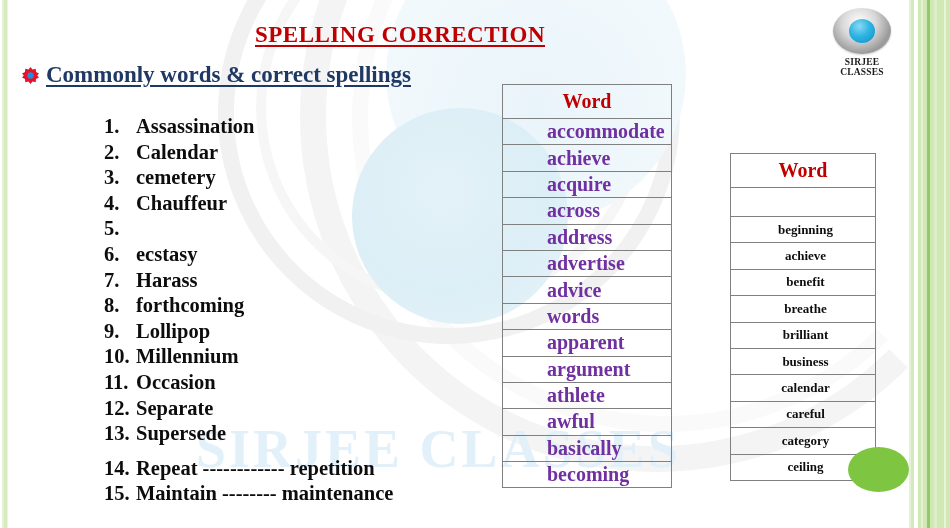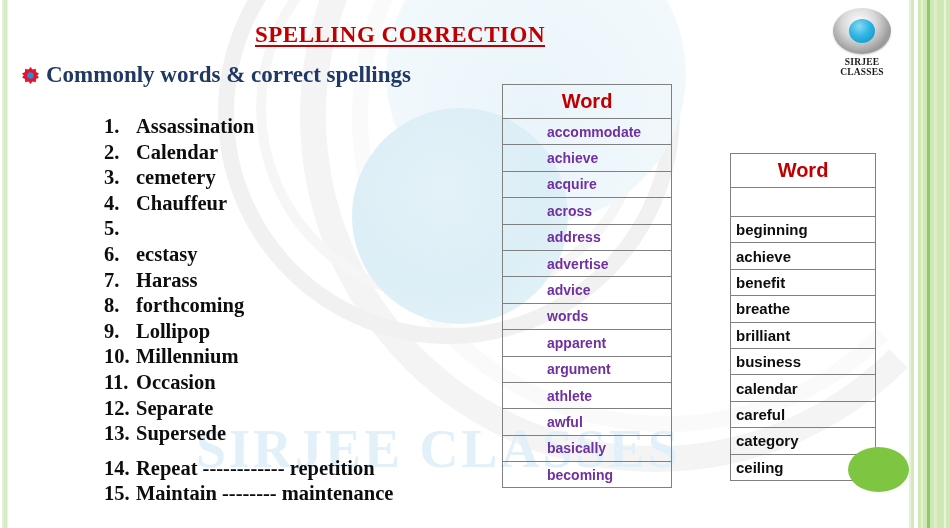--- a/index.html
+++ b/index.html
@@ -156,20 +156,21 @@
   .star-bullet {
     position: relative;
     width: 17px; height: 17px;
     flex: 0 0 auto;
   }
   .subtitle-text {
     font-family: "Liberation Serif", "DejaVu Serif", serif;
     font-size: 23px;
     font-weight: bold;
     color: #1f3864;
+    text-decoration: underline;
     text-underline-offset: 3px;
     white-space: nowrap;
   }
 
   
   .numlist {
     position: absolute;
     left: 104px; top: 114px;
     width: 390px;
   }
@@ -192,48 +193,49 @@
 
   
   .wtable {
     position: absolute;
     border-collapse: collapse;
     background: transparent;
   }
   .wtable td {
     border: 1px solid #808080;
     padding: 0 0 0 5px;
-    font-family: Liberation Sans, sans-serif;
+    font-family: Liberation Serif, serif;
     vertical-align: middle;
     white-space: nowrap;
   }
   .wtable td.hdr {
     text-align: center;
     color: #c00000;
     font-size: 20px;
     font-weight: bold;
     height: 33px;
     padding-left: 0;
   }
 
   #table-one { left: 502px; top: 84px; width: 170px; }
   #table-one td.cell {
     color: #7030a0;
-    font-size: 14px;
+    font-size: 20px;
     font-weight: bold;
     height: 25.4px;
     padding-left: 44px;
   }
 
   #table-two { left: 730px; top: 153px; width: 146px; }
   #table-two td.cell {
     color: #0d0d0d;
-    font-size: 15px;
+    font-size: 13px;
     font-weight: bold;
     height: 25.4px;
+    text-align: center;
   }
   #table-two td.cell.blank { height: 28px; }
 
   
   .green-ellipse {
     position: absolute;
     left: 848px; top: 447px;
     width: 61px; height: 45px;
     border-radius: 50%;
     background: #7ec642;

